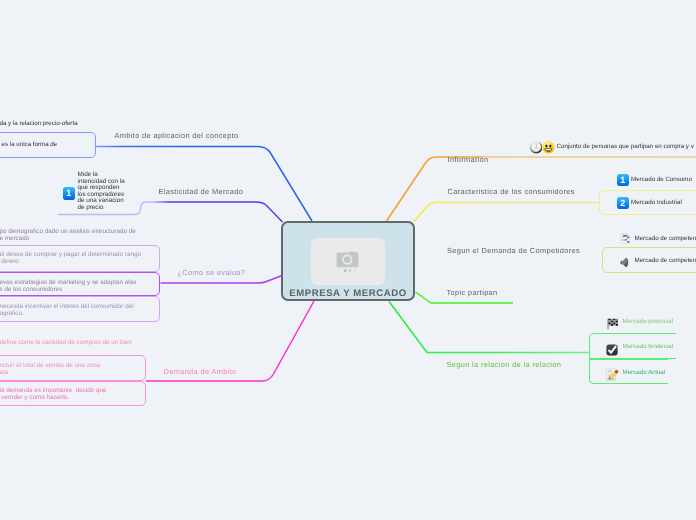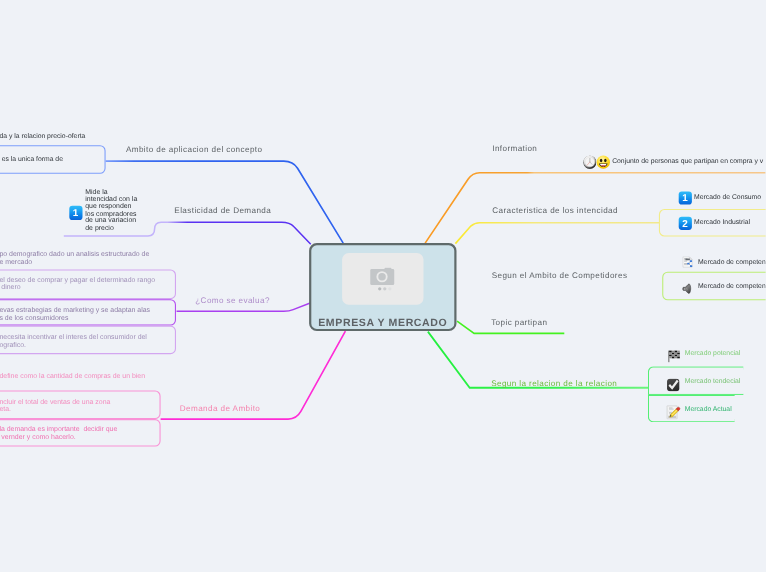--- a/index.html
+++ b/index.html
@@ -7,21 +7,21 @@
   body{width:696px;height:520px;background:#eff2f7;overflow:hidden;
        font-family:"Liberation Sans",sans-serif;position:relative;
        -webkit-font-smoothing:antialiased;text-rendering:geometricPrecision;}
   #stage{position:absolute;left:0;top:0;width:696px;height:520px;}
   svg.layer{position:absolute;left:0;top:0;width:696px;height:520px;}
 
   
   #central{position:absolute;left:281px;top:221px;width:134px;height:80px;
     background:#cde2ea;border:2px solid #5f6a6a;border-radius:7px;
     box-sizing:border-box;display:flex;flex-direction:column;align-items:center;
-    justify-content:space-between;padding-top:7px;}
+    justify-content:flex-end;padding-top:7px;}
   #central .ph{width:74px;height:47px;background:#eaeaea;border-radius:6px;
     display:flex;align-items:center;justify-content:center;}
   #central .title{font-size:9.6px;font-weight:bold;color:#5d6266;letter-spacing:.55px;
     margin-top:3px;white-space:nowrap;}
 
   
   .blabel{position:absolute;font-size:7.4px;font-weight:normal;letter-spacing:.36px;
     white-space:nowrap;color:#5d6266;line-height:9px;}
 
   
@@ -120,41 +120,41 @@
       </svg>
     </div>
     <div class="title">EMPRESA Y MERCADO</div>
   </div>
 
   <div class="blabel" style="left:114.5px;top:131px">Ambito de aplicacion del concepto</div>
   <div class="nbox" style="left:-60px;top:131.5px;width:156px;height:26.5px;border-color:#7e9efb"></div>
   <div class="leaf" style="left:-0.5px;top:119.5px;color:#2e3338;">da y la relacion precio-oferta</div>
   <div class="leaf" style="left:1.5px;top:141px;color:#2e3338;">es la unica forma de</div>
 
-  <div class="blabel" style="left:158.5px;top:187px">Elasticidad de Demanda</div>
+  <div class="blabel" style="left:158.5px;top:187px">Elasticidad de Mercado</div>
   <div class="badge" style="left:62.5px;top:187px">1</div>
   <div class="leafm" id="elastic-lines" style="left:77.5px;top:172.3px;color:#2e3338;line-height:6.5px"><div>Mide la</div><div>intencidad con la</div><div>que responden</div><div>los compradores</div><div>de una variacion</div><div>de precio</div></div>
 
   <div class="blabel" style="left:177.5px;top:268px;color:#ad8cc9">¿Como se evalua?</div>
   <div class="nbox" style="left:-60px;top:244.5px;width:220px;height:27px;border-color:#d3a6f0"></div>
   <div class="nbox" style="left:-60px;top:271.5px;width:220px;height:24.5px;border-color:#b44ef0"></div>
   <div class="nbox" style="left:-60px;top:296px;width:220px;height:25.5px;border-color:#d3a6f0"></div>
   <div class="leafm" id="como-c0" style="left:-0.5px;top:228px;color:#8e7ea6;"><div>po demografico dado un analisis estructurado de</div><div>e mercado</div></div>
   <div class="leafm" id="como-c1" style="left:-0.5px;top:250.5px;color:#a090b8;"><div>el deseo de comprar y pagar el determinado rango</div><div> dinero</div></div>
   <div class="leafm" id="como-c2" style="left:-0.5px;top:278.5px;color:#8e7ea6;"><div>evas estrabegias de marketing y se adaptan alas</div><div>s de los consumidores</div></div>
   <div class="leafm" id="como-c3" style="left:-0.5px;top:303px;color:#a090b8;"><div>necesita incentivar el interes del consumidor del</div><div>ografico.</div></div>
 
   <div class="blabel" style="left:163.5px;top:367px;color:#f584ae">Demanda de Ambito</div>
   <div class="nbox" style="left:-60px;top:355px;width:206px;height:26px;border-color:#f992d6"></div>
   <div class="nbox" style="left:-60px;top:381px;width:206px;height:25px;border-color:#f992d6"></div>
   <div class="leafm" id="dem-c0" style="left:-0.5px;top:339px;color:#f38cbe;"><div>define como la cantidad de compras de un bien</div></div>
   <div class="leafm" id="dem-c1" style="left:-0.5px;top:362px;color:#f38cbe;"><div>ncluir el total de ventas de una zona</div><div>eta.</div></div>
   <div class="leafm" id="dem-c2" style="left:-0.5px;top:387px;color:#f06fb0;"><div>la demanda es importante  decidir que</div><div> vernder y como hacerlo.</div></div>
 
-  <div class="blabel" style="left:447.5px;top:130px">Information</div>
+  <div class="blabel" style="left:447.5px;top:155px">Information</div>
   <svg style="position:absolute;left:529.5px;top:141px" width="12.5" height="12.5" viewBox="0 0 26 26">
     <defs>
       <radialGradient id="clkg" cx="36%" cy="28%" r="78%">
         <stop offset="0%" stop-color="#ffffff"></stop>
           <stop offset="50%" stop-color="#e2e2e2"></stop>
         <stop offset="74%" stop-color="#919191"></stop>
           <stop offset="90%" stop-color="#3c3c3c"></stop>
           <stop offset="100%" stop-color="#222"></stop>
       </radialGradient>
     </defs>
@@ -176,28 +176,28 @@
     </defs>
     <circle cx="12" cy="12" r="11.4" fill="url(#smg)"></circle>
     <ellipse cx="8.4" cy="9.3" rx="2.1" ry="2.9" fill="#2b2112"></ellipse>
     <ellipse cx="15.6" cy="9.3" rx="2.1" ry="2.9" fill="#2b2112"></ellipse>
     <path d="M4.6 14.2 A7.6 7.6 0 0 0 19.4 14.2 Z" fill="#2b2112"></path>
     <path d="M6.2 15.1 A6.3 6.3 0 0 0 17.8 15.1 Z" fill="#fff"></path>
     <path d="M7.8 17.4 A5.2 4.6 0 0 0 16.2 17.4 Z" fill="#d9363e"></path>
   </svg>
   <div class="leaf" style="left:556.5px;top:142.5px;color:#2e3338;">Conjunto de personas que partipan en compra y v</div>
 
-  <div class="blabel" style="left:447.5px;top:187px">Caracteristica de los intencidad</div>
+  <div class="blabel" style="left:447.5px;top:187px">Caracteristica de los consumidores</div>
   <div class="nbox" style="left:599px;top:190px;width:104px;height:24.5px;border-color:#f2ec8a"></div>
   <div class="badge" style="left:616.5px;top:173.5px">1</div>
   <div class="leaf" style="left:631px;top:175.5px;color:#2e3338;">Mercado de Consumo</div>
   <div class="badge" style="left:616.5px;top:196.5px">2</div>
   <div class="leaf" style="left:631px;top:198.5px;color:#2e3338;">Mercado Industrial</div>
 
-  <div class="blabel" style="left:447px;top:246px">Segun el Ambito de Competidores</div>
+  <div class="blabel" style="left:447px;top:246px">Segun el Demanda de Competidores</div>
   <div class="nbox" style="left:602px;top:247px;width:100px;height:26px;border-color:#bdee76"></div>
   <svg style="position:absolute;left:619.5px;top:232.5px;opacity:.92" width="11.5" height="11.5" viewBox="0 0 24 25">
     <path d="M1.5 1 H14 L19.5 6.5 V21.5 H1.5 Z" fill="#fbfbfb" stroke="#bfc2c6" stroke-width="1"></path>
     <path d="M14 1 L19.5 6.5 H14 Z" fill="#e6e8ea" stroke="#bfc2c6" stroke-width="0.9"></path>
     <g fill="#a4a8ad">
       <rect x="3.6" y="3.6" width="6.8" height="1.4"></rect>
       <rect x="3.6" y="6.2" width="8" height="1.4"></rect>
       <rect x="3.6" y="8.8" width="5.6" height="1.4"></rect>
       <rect x="3.6" y="13.4" width="10" height="1.4"></rect>
       <rect x="3.6" y="16" width="7.6" height="1.4"></rect>
@@ -221,21 +221,21 @@
     </defs>
     <path d="M3.5 9 H7 L12.5 3.2 C14.4 1.4 16.2 2.2 17 4.6 C18.7 9.4 18.4 15.6 16.6 19.6 C15.6 21.9 13.9 22.3 12.3 20.9 L7 15.6 H3.5 C2.2 15.6 1.6 14.8 1.6 13.6 V11 C1.6 9.8 2.2 9 3.5 9 Z" fill="url(#spkg)" stroke="#151515" stroke-width="1" stroke-linejoin="round"></path>
     <path d="M8.6 10.4 C10.6 11 11.4 13.2 10.4 15.2" stroke="#9a9a9a" stroke-width="1" fill="none"></path>
     <path d="M4.4 10.6 H6.6 V14 H4.4 Z" fill="#d9d9d9" opacity="0.5"></path>
   </svg>
   <div class="leaf" style="left:634.5px;top:234.5px;color:#2e3338;">Mercado de competenc</div>
   <div class="leaf" style="left:634.5px;top:256.5px;color:#2e3338;">Mercado de competenc</div>
 
   <div class="blabel" style="left:446.5px;top:288px">Topic partipan</div>
 
-  <div class="blabel" style="left:446.5px;top:344px;color:#6aba3c">Segun la relacion de la relacion</div>
+  <div class="blabel" style="left:446.5px;top:360px;color:#6aba3c">Segun la relacion de la relacion</div>
   <div class="nbox" style="left:589px;top:333px;width:87px;height:25.5px;border-color:#54ef74;border-right:none;border-radius:5px 0 0 0"></div>
   <div class="nbox" style="left:589px;top:358.5px;width:79px;height:25.5px;border-color:#54ef74;border-right:none;border-radius:0 0 0 5px"></div>
   <svg style="position:absolute;left:605.5px;top:316.5px" width="13.5" height="13.5" viewBox="0 0 27 27">
     <rect x="3" y="3.5" width="2.1" height="21" fill="#767676"></rect>
     <g>
       <rect x="4.6" y="3.5" width="19.4" height="14" fill="#f7f7f7"></rect>
       <g fill="#131313">
         <rect x="4.6" y="3.5" width="4.85" height="3.5"></rect>
           <rect x="14.3" y="3.5" width="4.85" height="3.5"></rect>
         <rect x="9.45" y="7" width="4.85" height="3.5"></rect>

